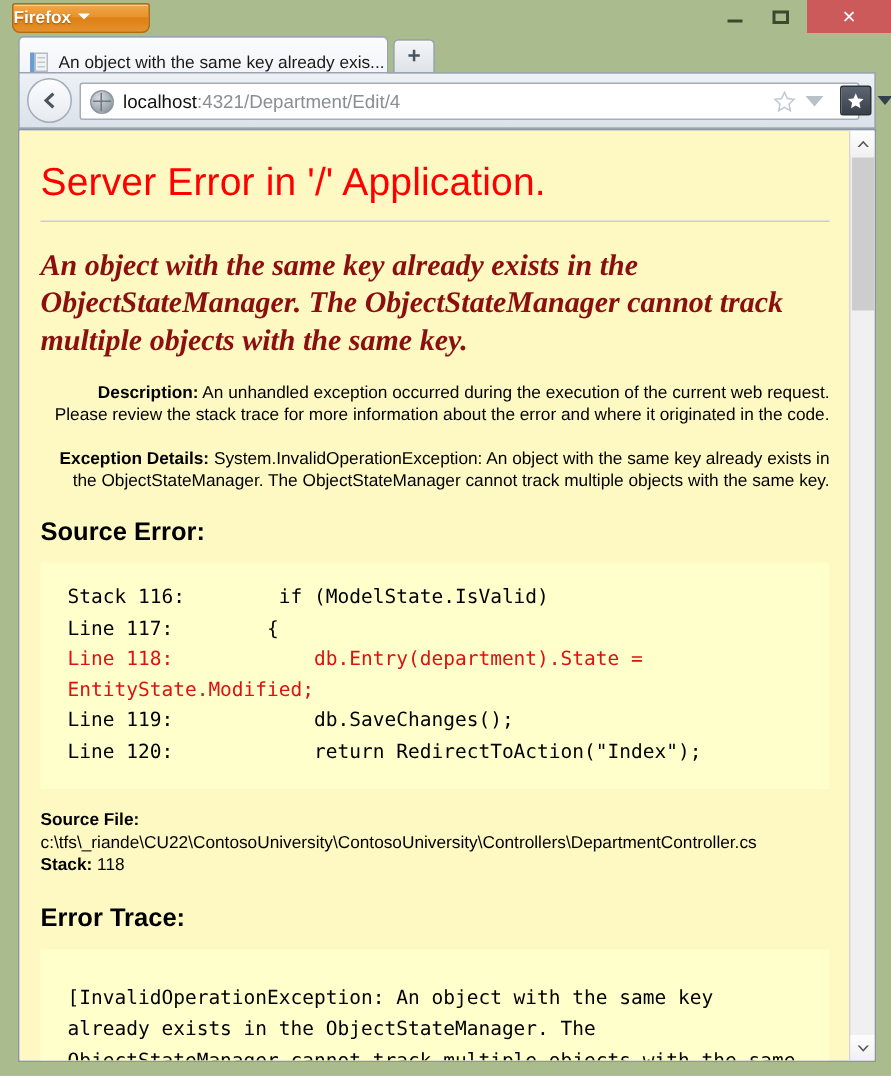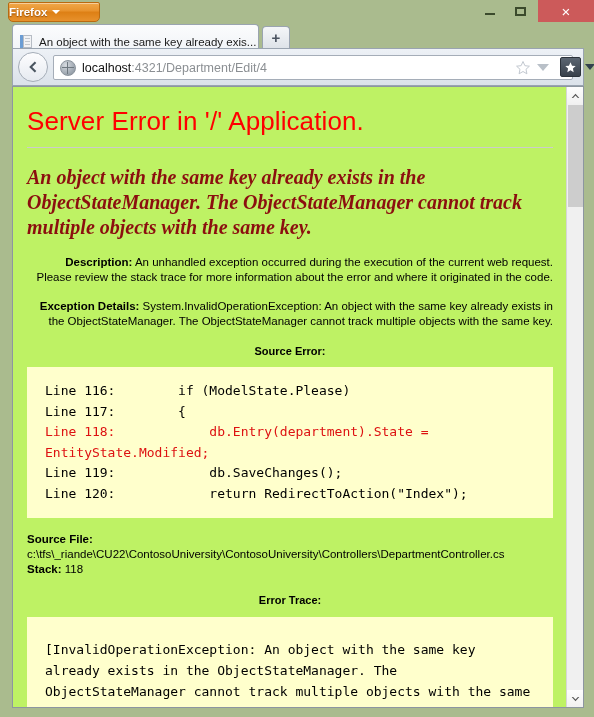--- a/index.html
+++ b/index.html
@@ -242,21 +242,21 @@
     width: 572px; height: 622px;
     background: #ffffff;
     border: 1px solid #8d96a0;
     box-sizing: border-box;
     overflow: hidden;
   }
   #page {
     position: absolute;
     left: 0; top: 0;
     width: 554px; height: 620px;
-    background: #bef264;
+    background: #fef9c3;
     overflow: hidden;
     padding: 0 14px;
     box-sizing: border-box;
     font-family: "Liberation Sans", sans-serif;
   }
 
   
   #scrollbar {
     position: absolute;
     right: 0; top: 0;
@@ -311,24 +311,23 @@
   .para {
     font-size: 11.5px;
     color: #000000;
     line-height: 14.5px;
     margin: 15px 0 0 0;
     max-width: 528px;
     text-align: right;
   }
   .para b, .sec-head { font-weight: bold; }
   .sec-head {
-    font-size: 11px;
+    font-size: 17px;
     color: #000000;
     margin: 17px 0 0 0;
-    text-align: center;
   }
   .codeblock {
     background: #ffffcc;
     margin: 10px 0 0 0;
     padding: 14px 16px 14px 18px;
     font-family: "DejaVu Sans Mono", "Liberation Mono", monospace;
     font-size: 13px;
     line-height: 20.5px;
     color: #000000;
     white-space: pre-wrap;
@@ -436,21 +435,21 @@
       <p class="para">
         <b>Description:</b><span> An unhandled exception occurred during the execution of the current web request. Please review the stack trace for more information about the error and where it originated in the code.</span>
       </p>
 
       <p class="para">
         <b>Exception Details:</b><span> System.InvalidOperationException: An object with the same key already exists in the ObjectStateManager. The ObjectStateManager cannot track multiple objects with the same key.</span>
       </p>
 
       <div class="sec-head">Source Error:</div>
 
-      <div class="codeblock" id="source-error-block"><span>Line 116:        if (ModelState.Please)
+      <div class="codeblock" id="source-error-block"><span>Stack 116:        if (ModelState.IsValid)
 </span><span>Line 117:        {
 </span><span class="hl">Line 118:            db.Entry(department).State = EntityState.Modified;
 </span><span>Line 119:            db.SaveChanges();
 </span><span>Line 120:            return RedirectToAction("Index");</span></div>
 
       <div id="source-file-block">
         <b>Source File:</b><span> c:\tfs\_riande\CU22\ContosoUniversity\ContosoUniversity\Controllers\DepartmentController.cs</span><br>
         <b>Stack:</b><span> 118</span>
       </div>
 

